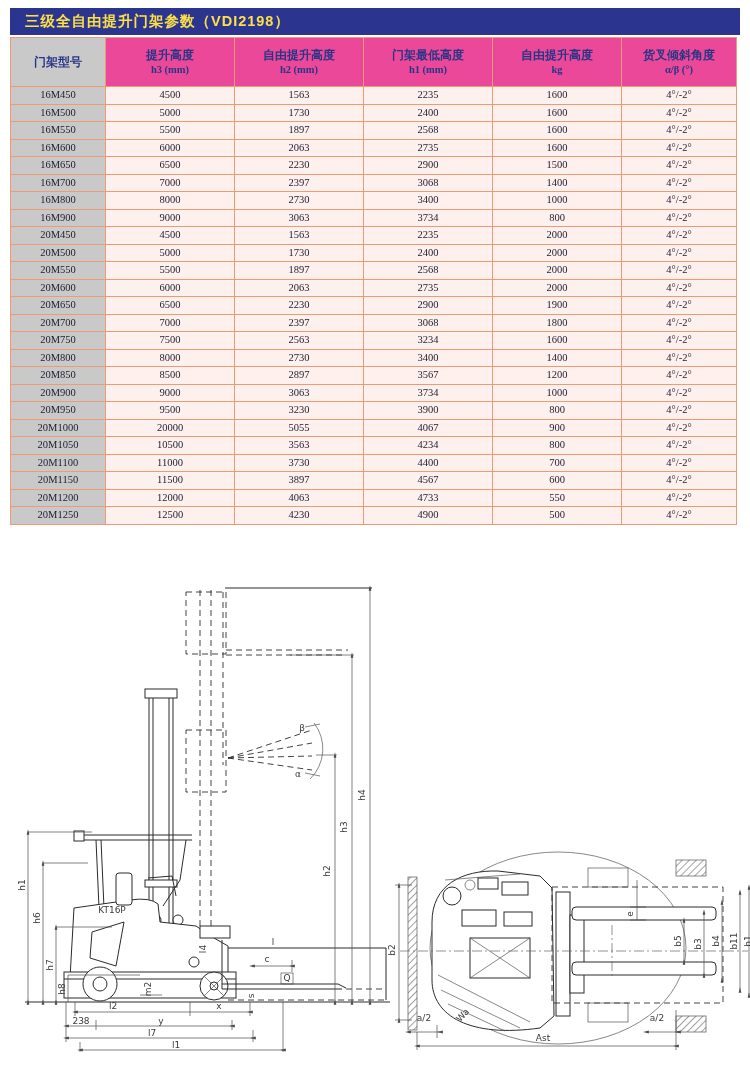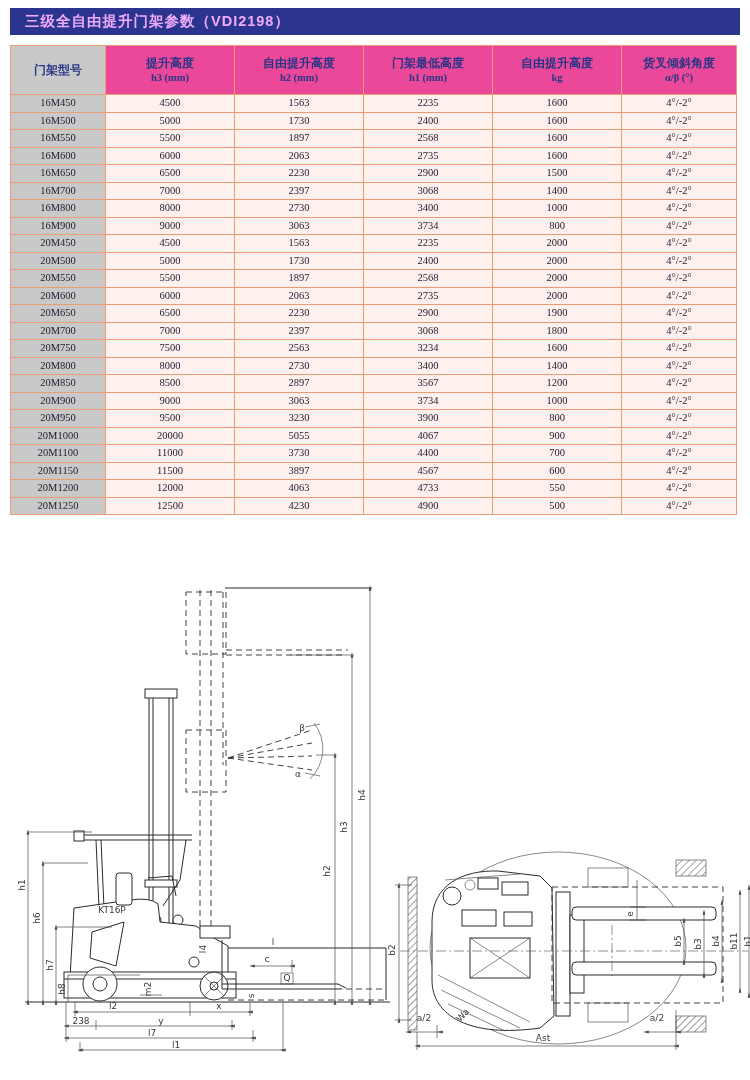--- a/index.html
+++ b/index.html
@@ -2,26 +2,26 @@
 <html><head>
 <meta charset="utf-8">
 <style>
   html,body { margin:0; padding:0; }
   body {
     width:750px; height:1080px; position:relative; overflow:hidden;
     background:#ffffff; font-family:"Liberation Sans", sans-serif;
   }
   .table-wrap { position:absolute; left:10px; top:8px; width:730px; }
   .title-bar {
-    background:#2b3590; color:#f0abfc; font-size:14.5px; font-weight:bold;
+    background:#2b3590; color:#fde047; font-size:14.5px; font-weight:bold;
     height:27px; line-height:27px; padding-left:15px; letter-spacing:1px;
     box-sizing:border-box;
   }
   table {
-    border-collapse:collapse; width:622px; table-layout:fixed; margin-top:10px;
+    border-collapse:collapse; width:622px; table-layout:fixed; margin-top:2px;
     font-family:"Liberation Serif", serif;
   }
   th, td { border:1px solid #ec9b74; text-align:center; padding:0; }
   thead th {
     background:#ec4899; color:#273586; font-size:12px; height:48px;
     font-weight:bold; line-height:1.35;
   }
   thead th:first-child, tbody td:first-child { background:#c9c9c9; }
   thead th .sub { font-weight:bold; font-size:10.5px; }
   tbody td {
@@ -236,20 +236,28 @@
         </tr>
         <tr>
           <td>20M1000</td>
           <td>20000</td>
           <td>5055</td>
           <td>4067</td>
           <td>900</td>
           <td>4°/-2°</td>
         </tr>
         <tr>
+          <td>20M1050</td>
+          <td>10500</td>
+          <td>3563</td>
+          <td>4234</td>
+          <td>800</td>
+          <td>4°/-2°</td>
+        </tr>
+        <tr>
           <td>20M1100</td>
           <td>11000</td>
           <td>3730</td>
           <td>4400</td>
           <td>700</td>
           <td>4°/-2°</td>
         </tr>
         <tr>
           <td>20M1150</td>
           <td>11500</td>

